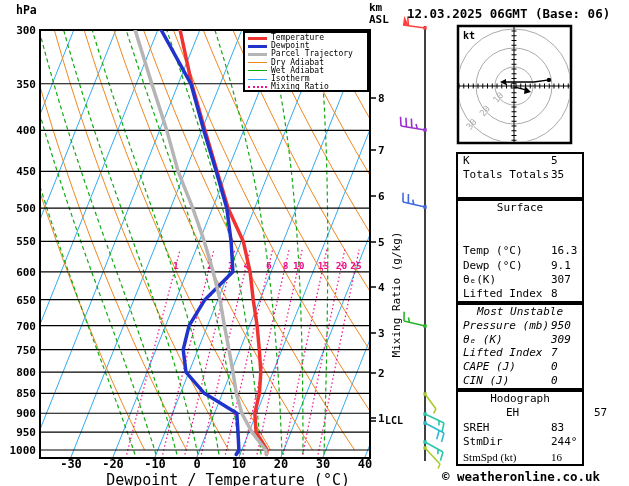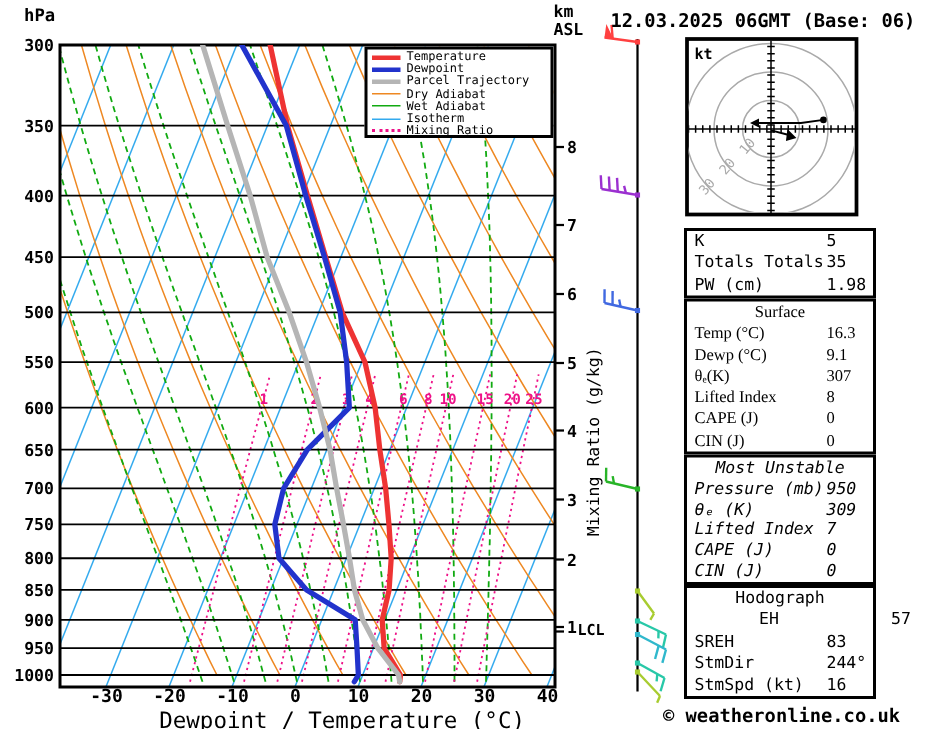--- a/index.html
+++ b/index.html
@@ -333,42 +333,41 @@
     </div>
 
   <div class="abs" style="left:60px;top:471px;width:290px;text-align:right;font-size:15px">Dewpoint / Temperature (°C)</div>
   <div class="abs" id="mixlabel" style="left:330px;top:288px;width:132px;font-size:11px">Mixing Ratio (g/kg)</div>
   <div class="abs b" style="left:385px;top:415px;font-size:10px">LCL</div>
 
   <div id="panels">
       <div class="panel" style="top: 152px; height: 47px;">
         <div class="p-row" style="line-height: 14.33px;"><span>K</span><span class="p-val">5</span></div>
         <div class="p-row" style="line-height: 14.33px;"><span>Totals Totals</span><span class="p-val">35</span></div>
-        <div class="p-row" style="line-height: 14.33px;"><span>PW (cm)</span><span class="p-val">1.98</span></div>
-      </div>
-      <div class="panel" style="top: 199px; height: 104px; font-family: Liberation Serif, serif;">
+      </div>
+      <div class="panel" style="top: 199px; height: 104px;">
         <div class="p-title" style="line-height: 14.29px;">Surface</div>
-        <div class="p-row" style="line-height: 14.29px;"><span>Temp (°C)</span><span class="p-val">16.3</span></div>
+        <div class="p-row" style="line-height: 14.29px; margin-top: 29px;"><span>Temp (°C)</span><span class="p-val">16.3</span></div>
         <div class="p-row" style="line-height: 14.29px;"><span>Dewp (°C)</span><span class="p-val">9.1</span></div>
         <div class="p-row" style="line-height: 14.29px;"><span>θₑ(K)</span><span class="p-val">307</span></div>
         <div class="p-row" style="line-height: 14.29px;"><span>Lifted Index</span><span class="p-val">8</span></div>
         <div class="p-row" style="line-height: 14.29px;"><span>CAPE (J)</span><span class="p-val">0</span></div>
         <div class="p-row" style="line-height: 14.29px;"><span>CIN (J)</span><span class="p-val">0</span></div>
       </div>
       <div class="panel" style="top: 303px; height: 87px; font-style: italic;">
         <div class="p-title" style="line-height: 13.83px;">Most Unstable</div>
         <div class="p-row" style="line-height: 13.83px;"><span>Pressure (mb)</span><span class="p-val">950</span></div>
         <div class="p-row" style="line-height: 13.83px;"><span>θₑ (K)</span><span class="p-val">309</span></div>
         <div class="p-row" style="line-height: 13.83px;"><span>Lifted Index</span><span class="p-val">7</span></div>
         <div class="p-row" style="line-height: 13.83px;"><span>CAPE (J)</span><span class="p-val">0</span></div>
         <div class="p-row" style="line-height: 13.83px;"><span>CIN (J)</span><span class="p-val">0</span></div>
       </div>
       <div class="panel" style="top: 390px; height: 76px;">
         <div class="p-title" style="line-height: 14.4px;">Hodograph</div>
         <div class="p-row" style="line-height: 14.4px; margin-left: 43px;"><span>EH</span><span class="p-val">57</span></div>
         <div class="p-row" style="line-height: 14.4px;"><span>SREH</span><span class="p-val">83</span></div>
         <div class="p-row" style="line-height: 14.4px;"><span>StmDir</span><span class="p-val">244°</span></div>
-        <div class="p-row" style="line-height: 14.4px;"><span>StmSpd (kt)</span><span class="p-val">16</span></div>
+        <div class="p-row" style="line-height: 14.4px; font-family: Liberation Serif, serif;"><span>StmSpd (kt)</span><span class="p-val">16</span></div>
       </div>
     </div>
 
   <div class="abs b" style="left:442px;top:469px;font-size:12.5px">© weatheronline.co.uk</div>
 </div>
 
 </body></html>

